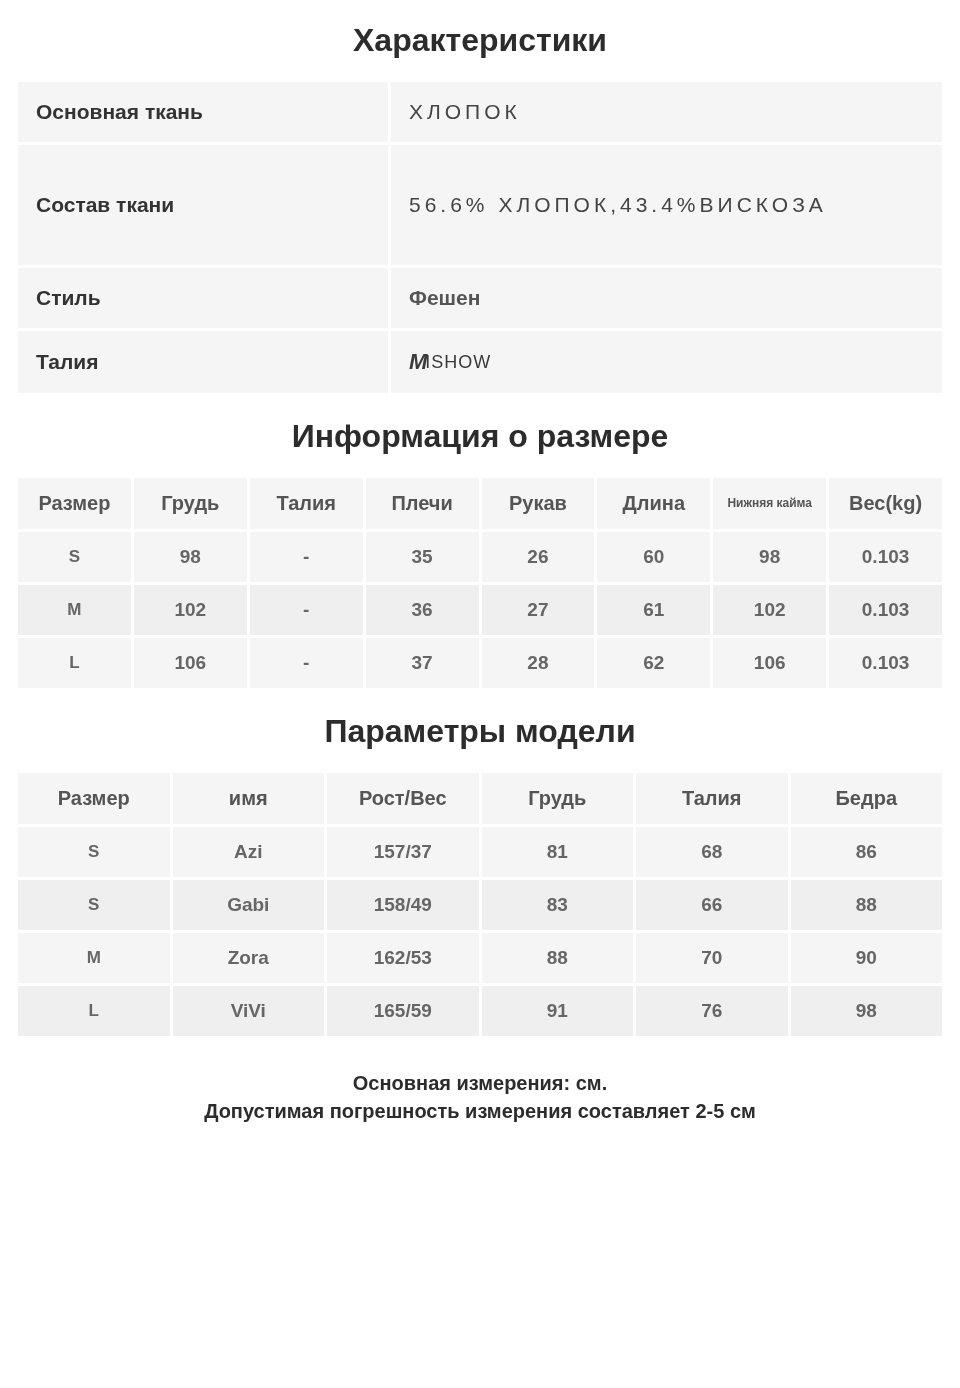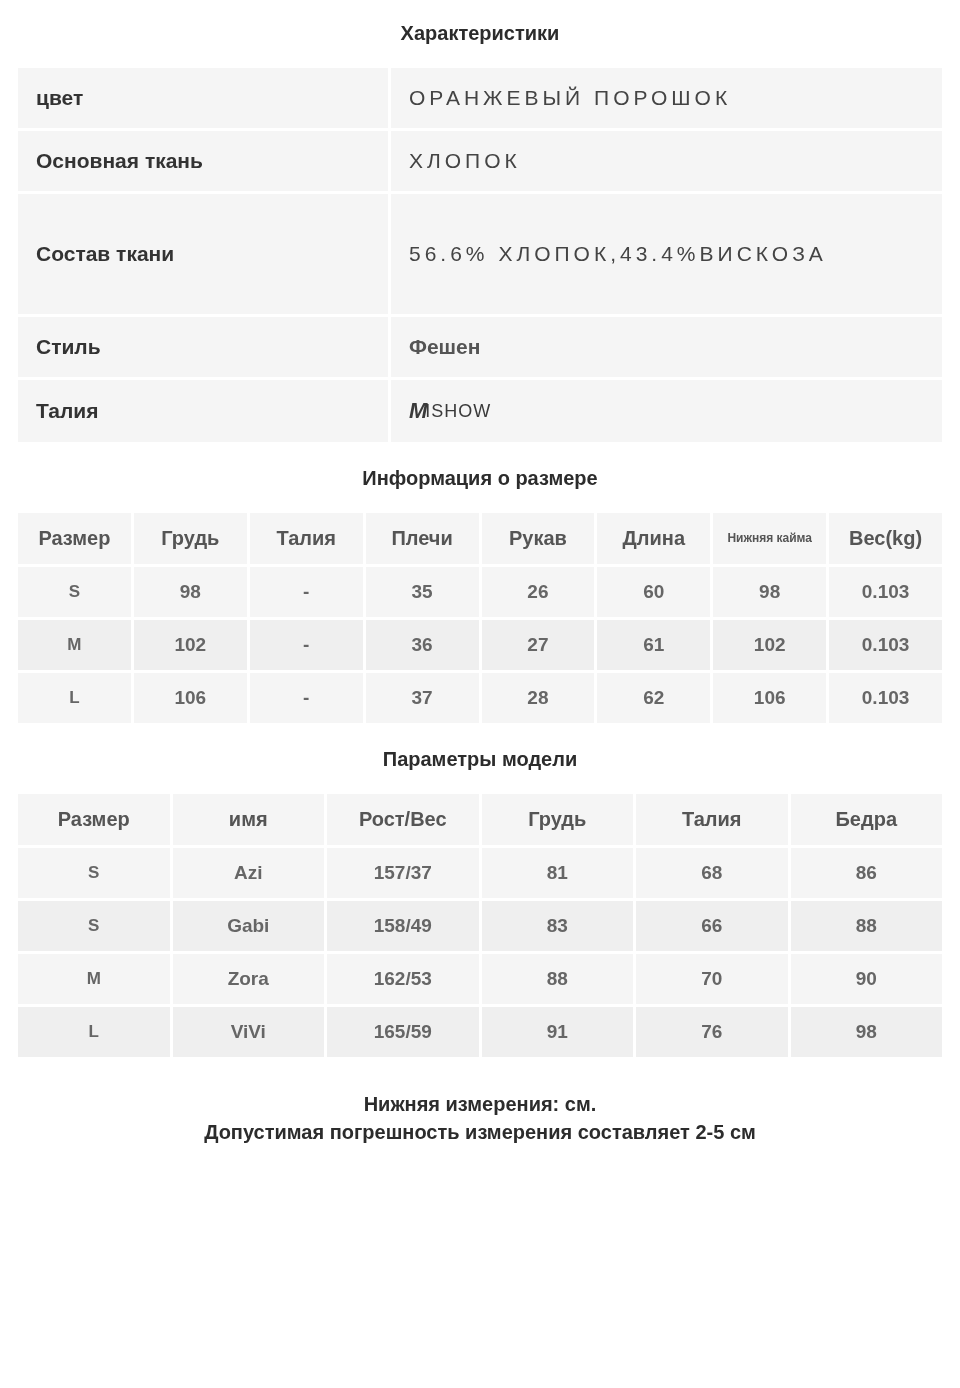--- a/index.html
+++ b/index.html
@@ -8,21 +8,21 @@
       padding: 0;
     }
     body {
       width: 960px;
       background: #ffffff;
       font-family: Arial, Helvetica, sans-serif;
       color: #333;
     }
     .section-title {
       text-align: center;
-      font-size: 20px;
+      font-size: 32px;
       font-weight: bold;
       color: #2c2c2c;
       padding: 22px 0 20px;
     }
 
     
     .char-table {
       border-collapse: separate;
       border-spacing: 3px;
       margin: 0 15px;
@@ -117,24 +117,20 @@
       line-height: 1.4;
     }
   </style>
 </head>
 <body>
 
 <h2 class="section-title">Характеристики</h2>
 
 <table class="char-table">
   <tbody>
-      <tr>
-    <td class="label">цвет</td>
-    <td class="value">ОРАНЖЕВЫЙ ПОРОШОК</td>
-  </tr>
   <tr>
     <td class="label">Основная ткань</td>
     <td class="value">ХЛОПОК</td>
   </tr>
   <tr class="row-comp">
     <td class="label">Состав ткани</td>
     <td class="value">56.6% ХЛОПОК,43.4%ВИСКОЗА</td>
   </tr>
   <tr class="row-style">
     <td class="label">Стиль</td>
@@ -244,15 +240,15 @@
       <td>ViVi</td>
       <td>165/59</td>
       <td>91</td>
       <td>76</td>
       <td>98</td>
     </tr>
   </tbody>
 </table>
 
 <div class="footer-note">
-  <div>Нижняя измерения: см.</div>
+  <div>Основная измерения: см.</div>
   <div>Допустимая погрешность измерения составляет 2-5 см</div>
 </div>
 
 </body></html>

